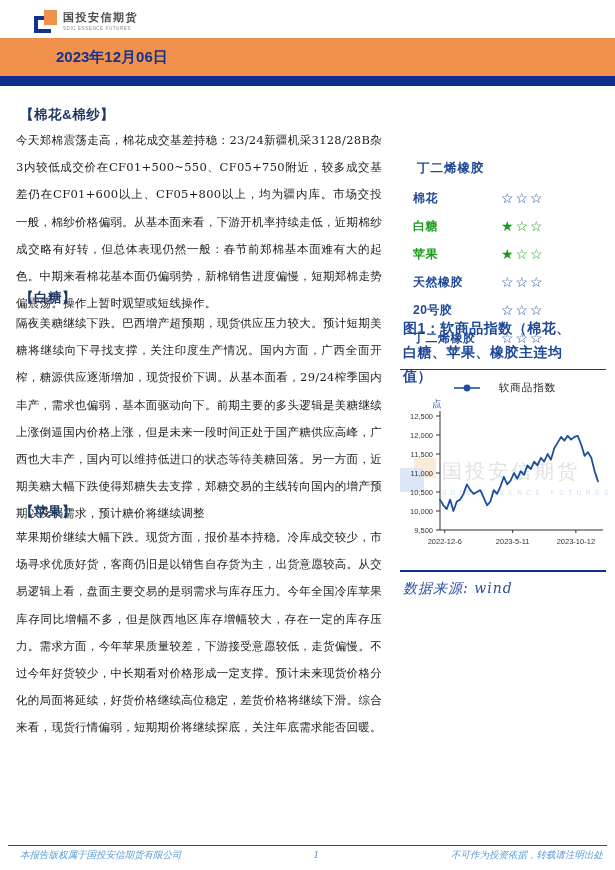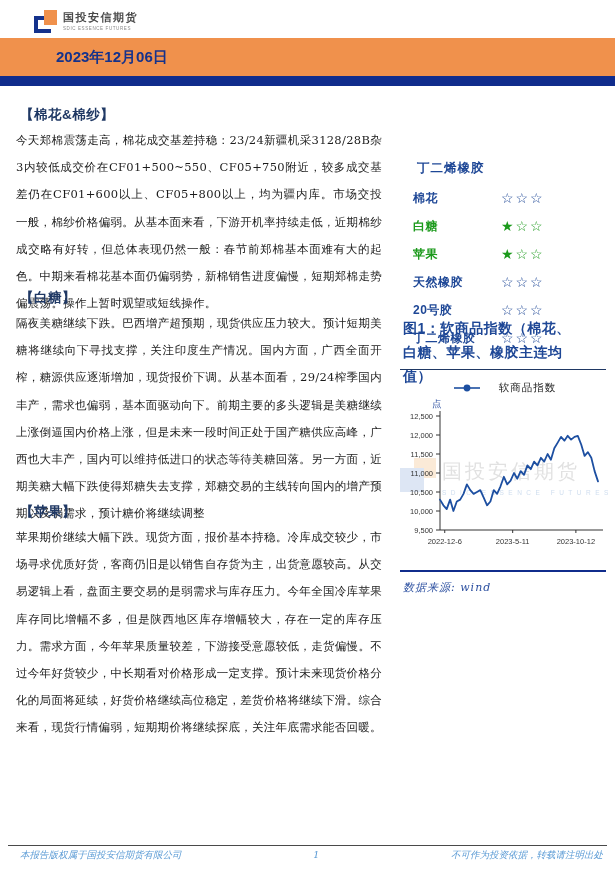--- a/index.html
+++ b/index.html
@@ -45,21 +45,21 @@
   .chart-wrap { position:absolute; left:400px; top:408px; width:208px; height:160px; }
   .chart-wrap svg { position:relative; z-index:2; }
   .watermark { position:absolute; left:0px; top:50px; z-index:1; display:flex; gap:6px; align-items:flex-start; opacity:0.55; }
   .wm-mark { position:relative; width:36px; height:34px; }
   .wm-mark .wm-orange { position:absolute; right:0; top:0; width:22px; height:20px; background:#F8D9B8; }
   .wm-mark .wm-blue { position:absolute; left:0; bottom:0; width:24px; height:24px; background:#C3D3EC; }
   .wm-text .wm-cn { font-size:20px; color:#c9c9c9; letter-spacing:3px; white-space:nowrap; }
   .wm-text .wm-en { font-size:6.5px; color:#A9C3E2; letter-spacing:4.5px; margin-top:4px; white-space:nowrap; }
 
   .chart-rule { position:absolute; left:400px; top:570px; width:206px; border-top:2px solid #102C8C; }
-  .source-text { position:absolute; left:403px; top:580px; font-size:11px; font-style:italic; color:#2B4FA0; font-family:"DejaVu Serif", serif; letter-spacing:1px; }
+  .source-text { position:absolute; left:403px; top:580px; font-size:14px; font-style:italic; color:#2B4FA0; font-family:"DejaVu Serif", serif; letter-spacing:1px; }
 
   
   .footer-rule { position:absolute; left:8px; top:845px; width:599px; border-top:1.5px solid #4a4a4a; }
   .footer { position:absolute; left:8px; top:849px; width:599px; display:flex; justify-content:space-between; font-size:9.5px; font-style:italic; color:#5B9BD5; font-family:"DejaVu Serif", serif; }
   .footer .f-left { padding-left:12px; }
   .footer .f-right { padding-right:4px; }
 </style>
 </head>
 <body>
 

